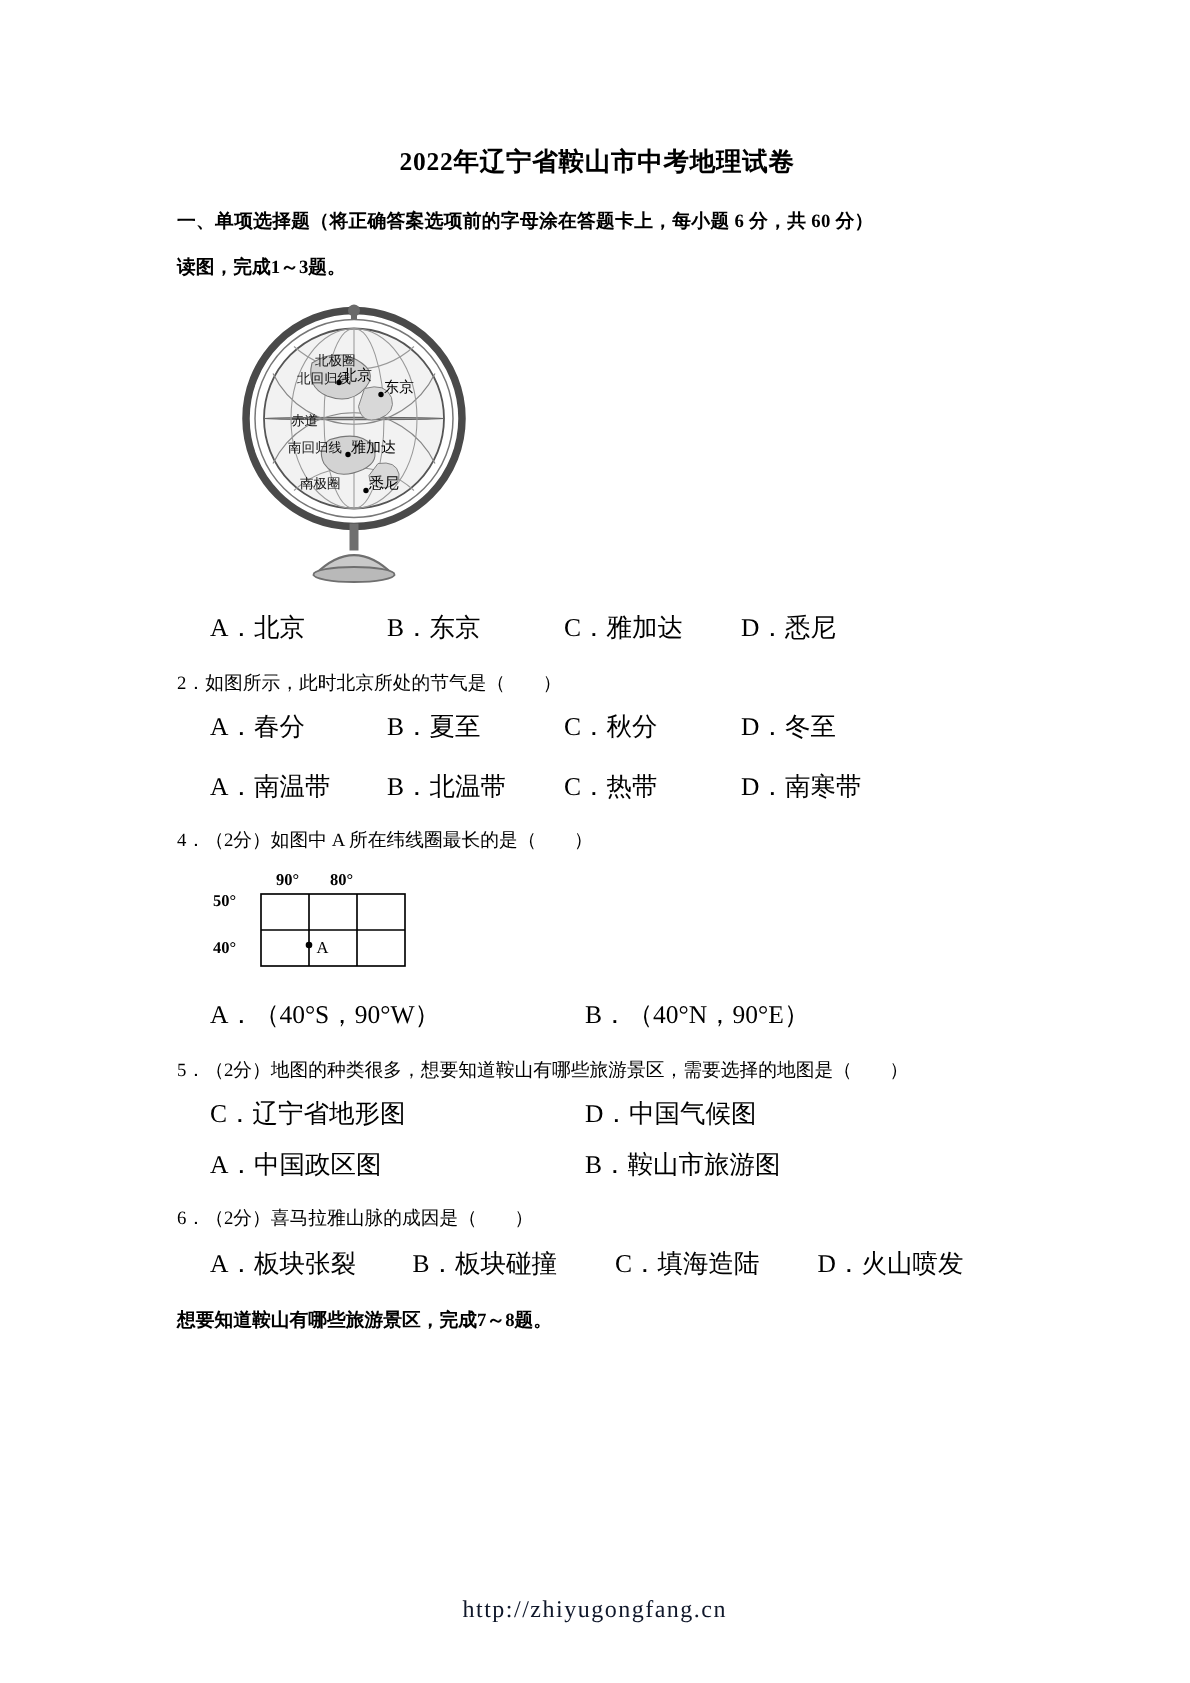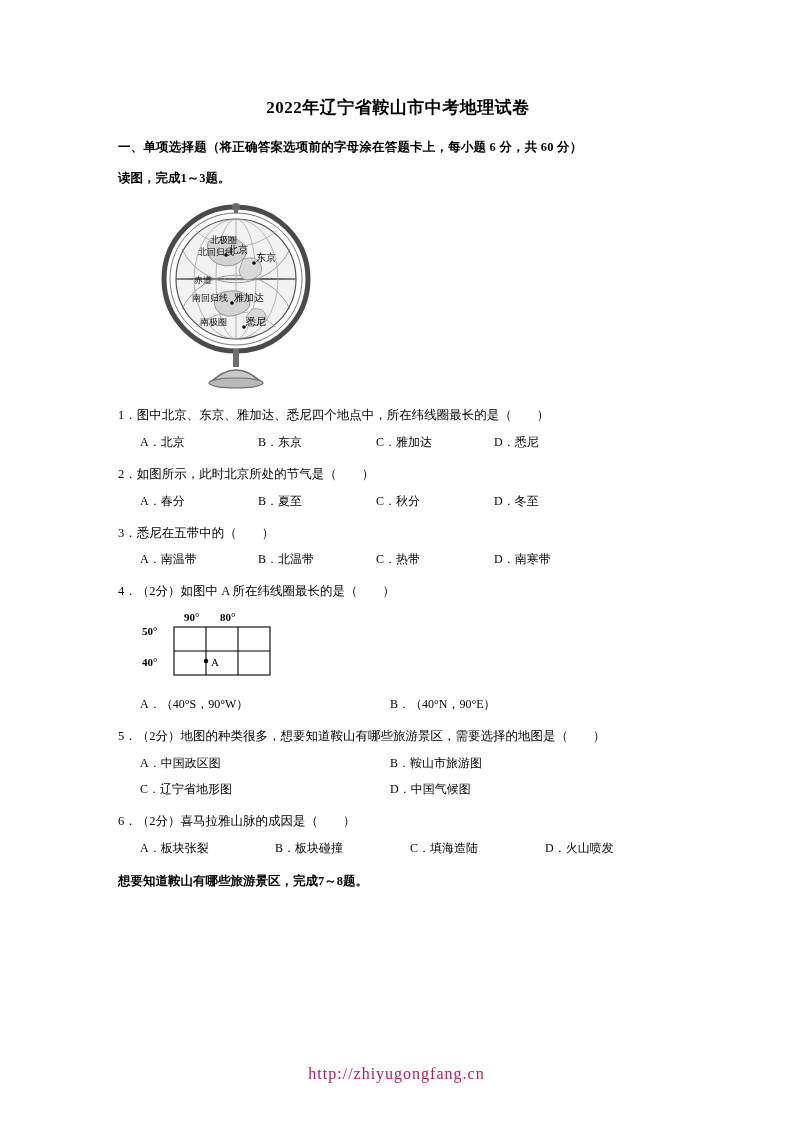--- a/index.html
+++ b/index.html
@@ -51,21 +51,21 @@
     font-size: 12.5px;
     margin: 14px 0 0 0;
     line-height: 1.5;
   }
   .q-stem {
     margin-bottom: 6px;
   }
   .opts-row {
     display: flex;
     margin: 8px 0 0 22px;
-    font-size: 12px;
+    font-size: 17px;
   }
   .opts-row.four > span {
     width: 118px;
     display: inline-block;
   }
   .opts-row.four > span:last-child { width: auto; }
   .opts-row.two > span {
     width: 250px;
     display: inline-block;
   }
@@ -95,21 +95,21 @@
   .grid-fig svg { display: block; }
 
   .watermark {
     position: absolute;
     left: 0;
     top: 1065px;
     width: 793px;
     text-align: center;
     font-family: "Liberation Serif", serif;
     font-size: 16px;
-    color: #be185d;
+    color: #0f172a;
     letter-spacing: 1px;
   }
 </style>
 </head>
 <body>
 
 <div class="page">
   <div class="content">
 
     <div class="doc-title">2022年辽宁省鞍山市中考地理试卷</div>
@@ -158,23 +158,20 @@
         <text x="86" y="104" font-size="10" font-family="Liberation Serif, serif" fill="#000">雅加达</text>
         <text x="98" y="128" font-size="10" font-family="Liberation Serif, serif" fill="#000">悉尼</text>
         <circle cx="78" cy="58" r="1.8" fill="#000"></circle>
         <circle cx="106" cy="66" r="1.8" fill="#000"></circle>
         <circle cx="84" cy="106" r="1.8" fill="#000"></circle>
         <circle cx="96" cy="130" r="1.8" fill="#000"></circle>
       </svg>
     </div>
 
     <div class="q">
-      <div class="q-stem">
-        <span>1．</span><span>图中北京、东京、雅加达、悉尼四个地点中，所在纬线圈最长的是（　　）</span>
-      </div>
       <div class="opts-row four">
         <span>A．北京</span>
         <span>B．东京</span>
         <span>C．雅加达</span>
         <span>D．悉尼</span>
       </div>
     </div>
 
     <div class="q">
       <div class="q-stem">
@@ -182,23 +179,20 @@
       </div>
       <div class="opts-row four">
         <span>A．春分</span>
         <span>B．夏至</span>
         <span>C．秋分</span>
         <span>D．冬至</span>
       </div>
     </div>
 
     <div class="q">
-      <div class="q-stem">
-        <span>3．</span><span>悉尼在五带中的（　　）</span>
-      </div>
       <div class="opts-row four">
         <span>A．南温带</span>
         <span>B．北温带</span>
         <span>C．热带</span>
         <span>D．南寒带</span>
       </div>
     </div>
 
     <div class="q">
       <div class="q-stem">
@@ -226,26 +220,26 @@
         <span>A．（40°S，90°W）</span>
         <span>B．（40°N，90°E）</span>
       </div>
     </div>
 
     <div class="q">
       <div class="q-stem">
         <span>5．（2分）</span><span>地图的种类很多，想要知道鞍山有哪些旅游景区，需要选择的地图是（　　）</span>
       </div>
       <div class="opts-row two">
+        <span>C．辽宁省地形图</span>
+        <span>D．中国气候图</span>
+      </div>
+      <div class="opts-row two">
         <span>A．中国政区图</span>
         <span>B．鞍山市旅游图</span>
-      </div>
-      <div class="opts-row two">
-        <span>C．辽宁省地形图</span>
-        <span>D．中国气候图</span>
       </div>
     </div>
 
     <div class="q">
       <div class="q-stem">
         <span>6．（2分）</span><span>喜马拉雅山脉的成因是（　　）</span>
       </div>
       <div class="opts-row four-wide">
         <span>A．板块张裂</span>
         <span>B．板块碰撞</span>

